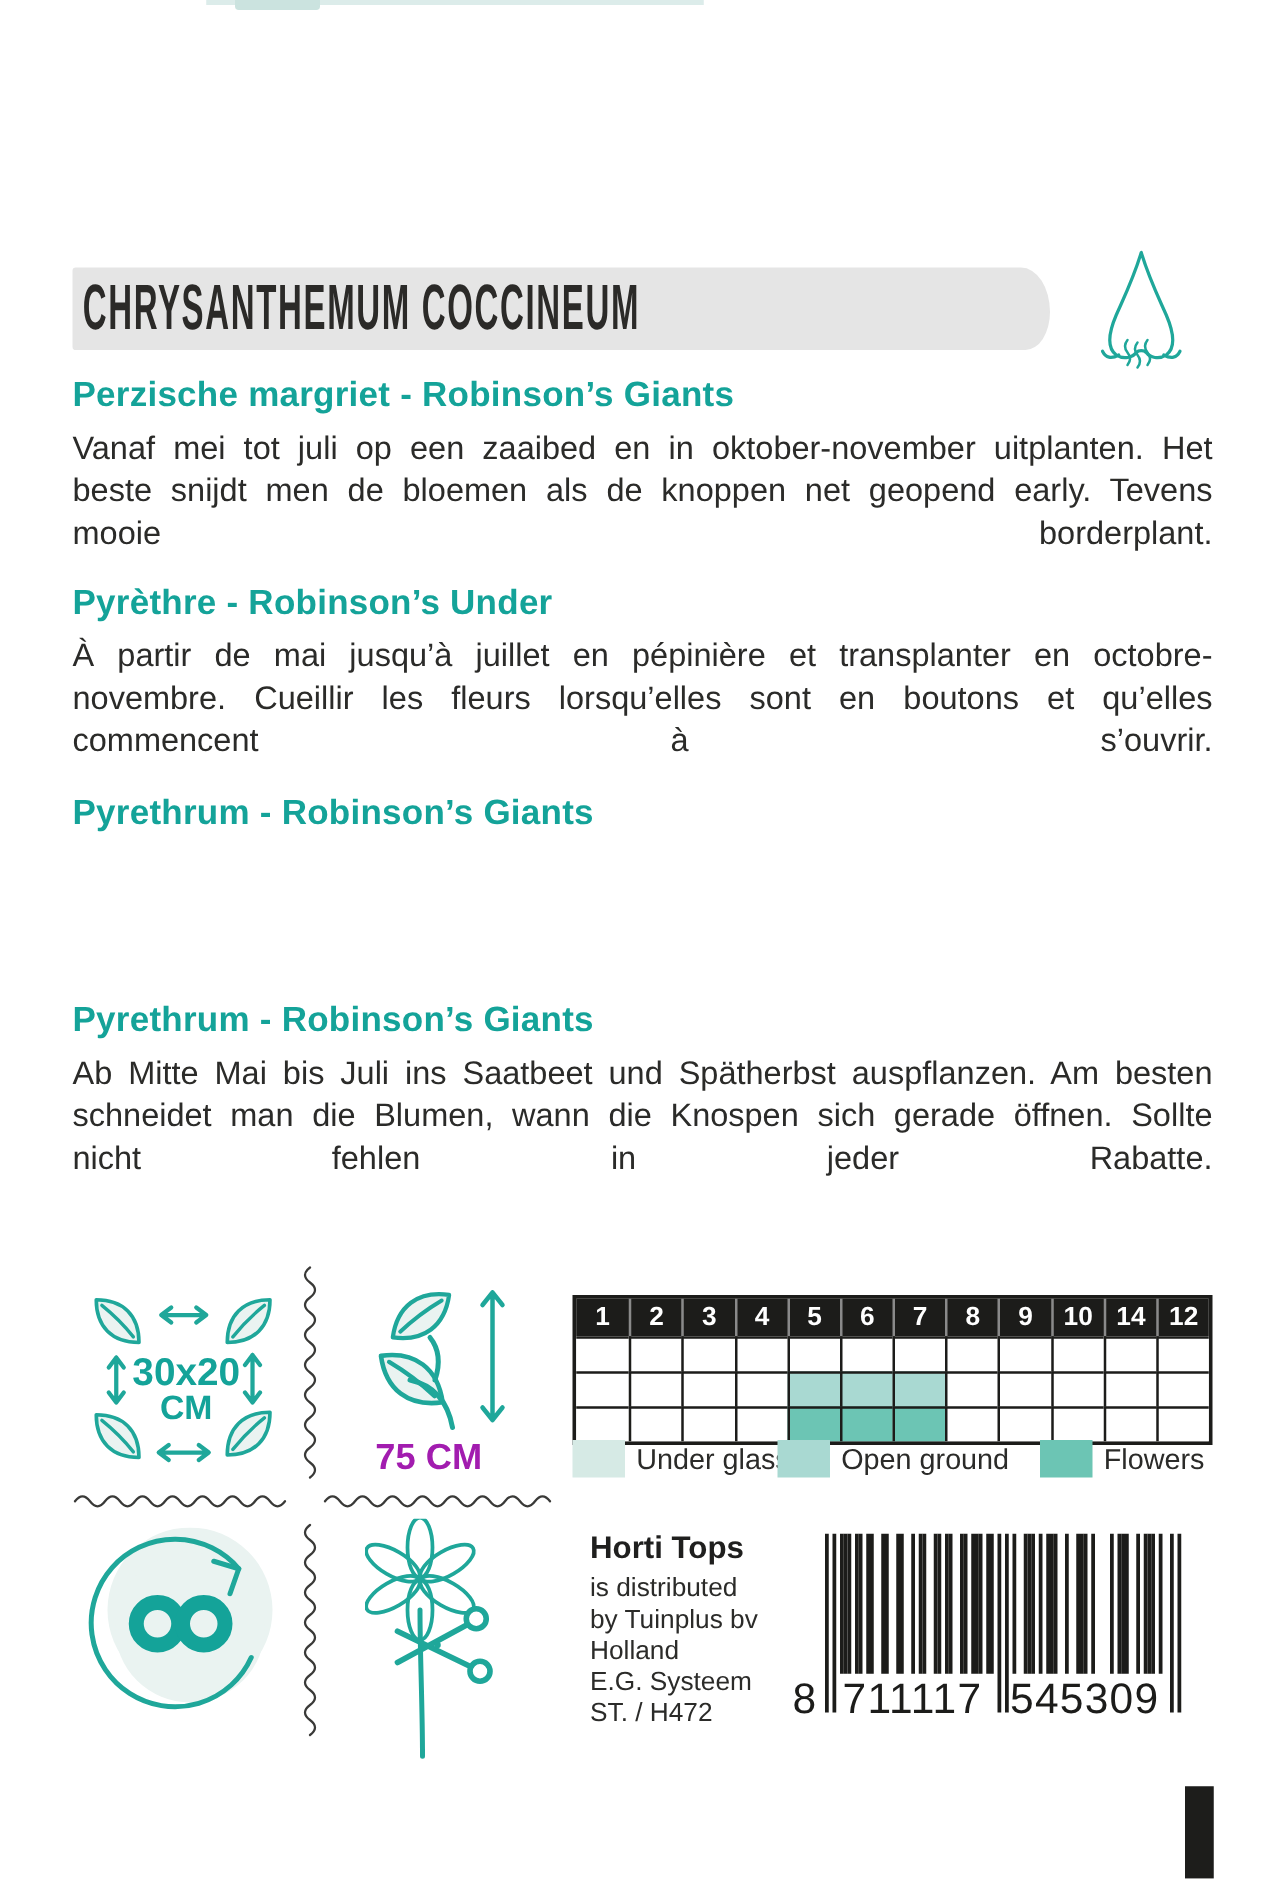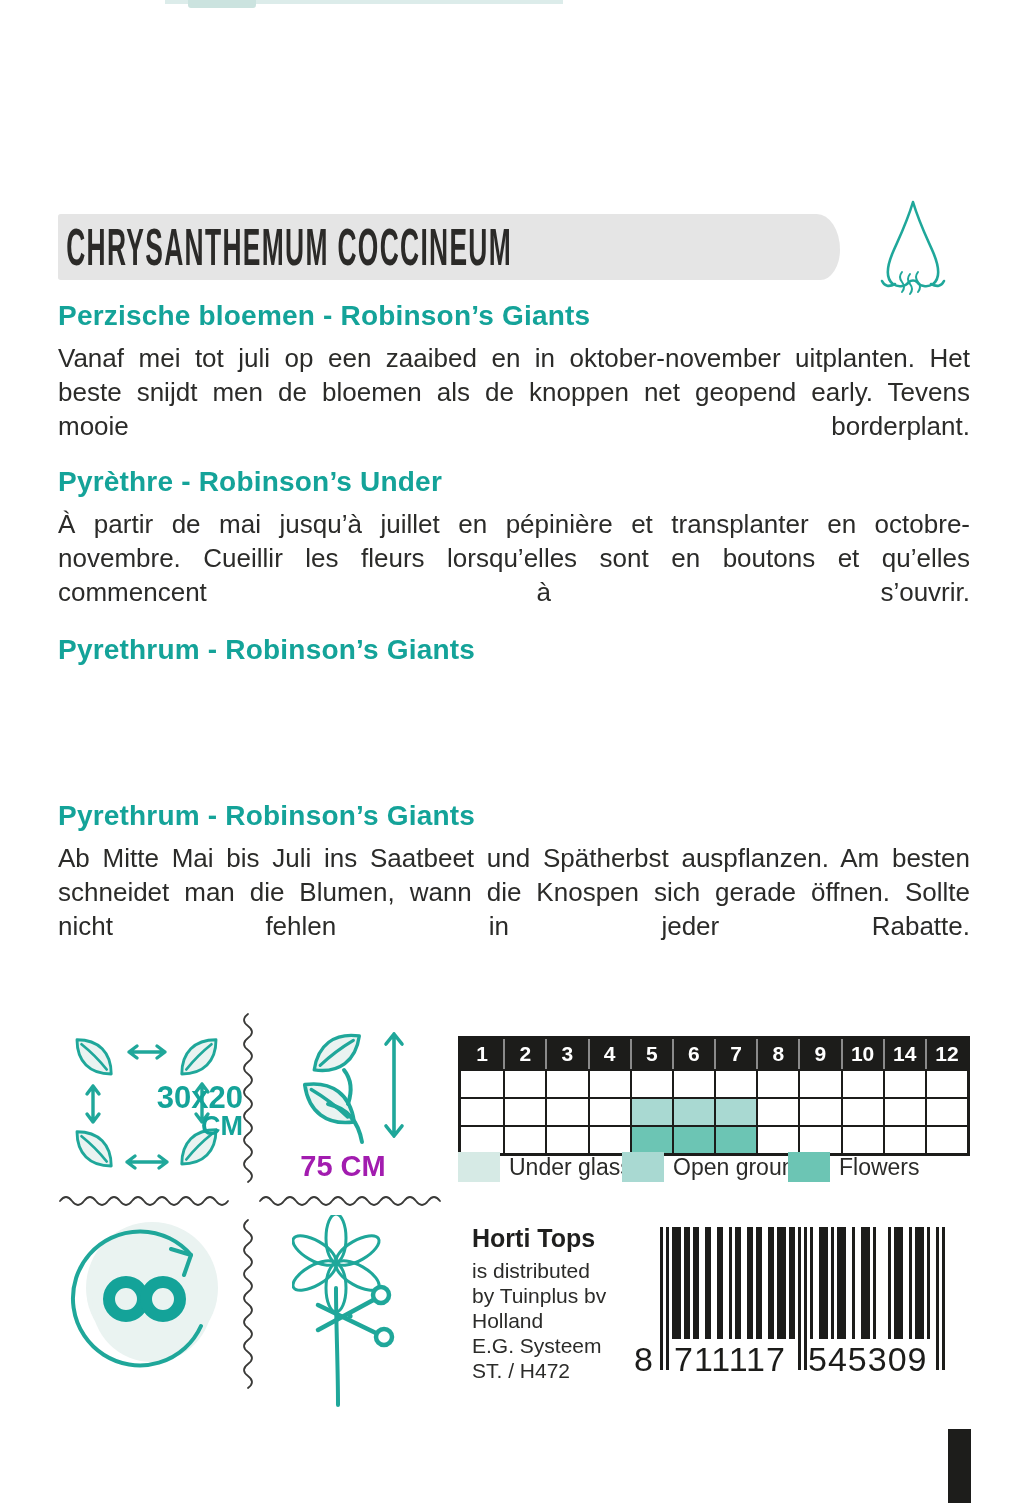--- a/index.html
+++ b/index.html
@@ -17,21 +17,21 @@
   .banner-title{display:inline-block;font-size:40px;font-weight:600;color:#2b2a28;white-space:nowrap;
           transform:scale(0.66,1.28);transform-origin:24px center;letter-spacing:2px;}
 
   
   .section{left:58px;width:912px;}
   .section h3{margin:0 0 9px 0;font-size:28px;font-weight:bold;color:#14a399;letter-spacing:0.2px;}
   .section p{margin:0;font-size:26px;line-height:34px;text-align:justify;word-spacing:4.5px;color:#2b2b29;}
   .section p::after{content:"";display:inline-block;width:100%;}
 
   
-  .spacing-label{left:55px;top:1084px;width:188px;text-align:right;color:#14a399;font-weight:bold;line-height:28px;}
+  .spacing-label{left:55px;top:1084px;width:188px;text-align:center;color:#14a399;font-weight:bold;line-height:28px;}
   .spacing-value{font-size:31px;}
   .spacing-unit{font-size:27px;}
   .height-label{left:288px;top:1150px;width:110px;text-align:center;color:#a21caf;font-weight:bold;font-size:29px;}
 
   
   .calendar{left:458px;top:1036px;width:512px;border:3px solid #1c1c1a;box-sizing:border-box;background:#fff;}
   .cal-head{display:grid;grid-template-columns:repeat(12,1fr);background:#1c1c1a;}
   .ch{height:30px;display:flex;align-items:center;justify-content:center;color:#fff;font-weight:bold;font-size:21px;border-left:2px solid #8a8a8a;}
   .ch:first-child{border-left:none;}
   .cr{display:grid;grid-template-columns:repeat(12,1fr);}
@@ -78,21 +78,21 @@
     <path class="tealstroke" stroke-width="2.6" d="M35,88 q-9,5 -13,-3"></path>
     <path class="tealstroke" stroke-width="2.6" d="M71,88 q9,5 13,-3"></path>
     <g class="tealstroke" stroke-width="2">
       <path d="M42,76 q-4,5 0,10 q4,5 0,10"></path>
       <path d="M50,78 q-4,5 0,10 q4,5 0,10"></path>
       <path d="M58,76 q-4,5 0,10 q4,5 0,10"></path>
     </g>
   </svg>
 
   <div class="abs section" style="top:300px;">
-    <h3>Perzische bloemen - Robinson’s Giants</h3>
+    <h3>Perzische margriet - Robinson’s Giants</h3>
     <p>Vanaf mei tot juli op een zaaibed en in oktober-november uitplanten. Het beste snijdt men de bloemen als de knoppen net geopend early. Tevens mooie borderplant.</p>
   </div>
   <div class="abs section" style="top:466px;">
     <h3>Pyrèthre - Robinson’s Under</h3>
     <p>À partir de mai jusqu’à juillet en pépinière et transplanter en octobre-novembre. Cueillir les fleurs lorsqu’elles sont en boutons et qu’elles commencent à s’ouvrir.</p>
   </div>
   <div class="abs section" style="top:634px;">
     <h3>Pyrethrum - Robinson’s Giants</h3>
   </div>
   <div class="abs section" style="top:800px;">
@@ -200,21 +200,21 @@
   </div>
 
   <div class="abs legend-item" style="left:458px;">
     <div class="legend-swatch" style="background: rgb(214, 234, 229);"></div>
     <div class="legend-label">Under glass</div>
   </div>
   <div class="abs legend-item" style="left:622px;">
     <div class="legend-swatch" style="background: rgb(169, 217, 210);"></div>
     <div class="legend-label">Open ground</div>
   </div>
-  <div class="abs legend-item" style="left:788px;">
+  <div class="abs legend-item" style="left:832px;">
     <div class="legend-swatch" style="background: rgb(108, 197, 180);"></div>
     <div class="legend-label">Flowers</div>
   </div>
 
   <svg class="abs" style="left:58px;top:1194px;" width="180" height="14" viewBox="0 0 180 14">
     <path class="inkstroke" d="M2,7 q6,-8 12,0 t12,0 t12,0 t12,0 t12,0 t12,0 t12,0 t12,0 t12,0 t12,0 t12,0 t12,0 t12,0 t12,0"></path>
   </svg>
   <svg class="abs" style="left:258px;top:1194px;" width="184" height="14" viewBox="0 0 184 14">
     <path class="inkstroke" d="M2,7 q6,-8 12,0 t12,0 t12,0 t12,0 t12,0 t12,0 t12,0 t12,0 t12,0 t12,0 t12,0 t12,0 t12,0 t12,0 t12,0"></path>
   </svg>

